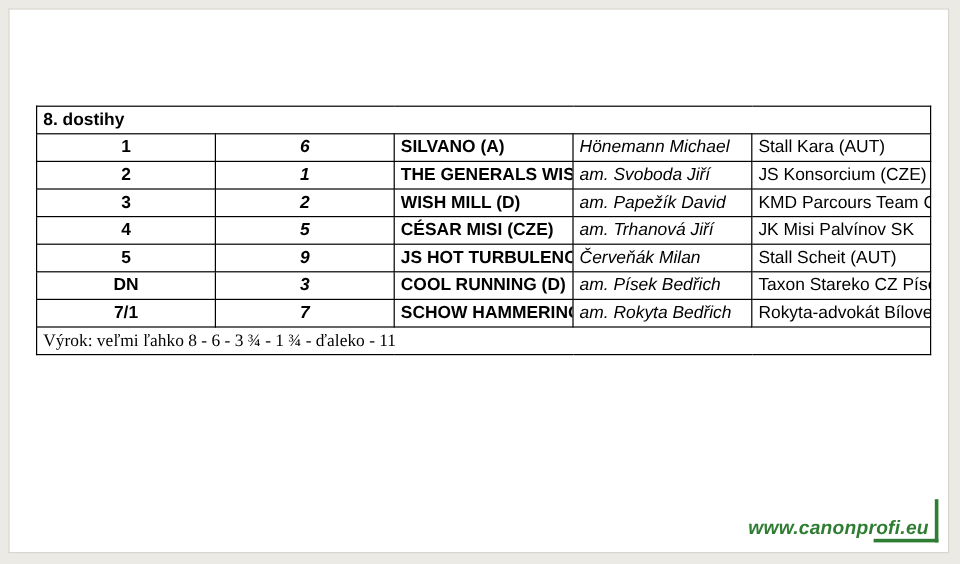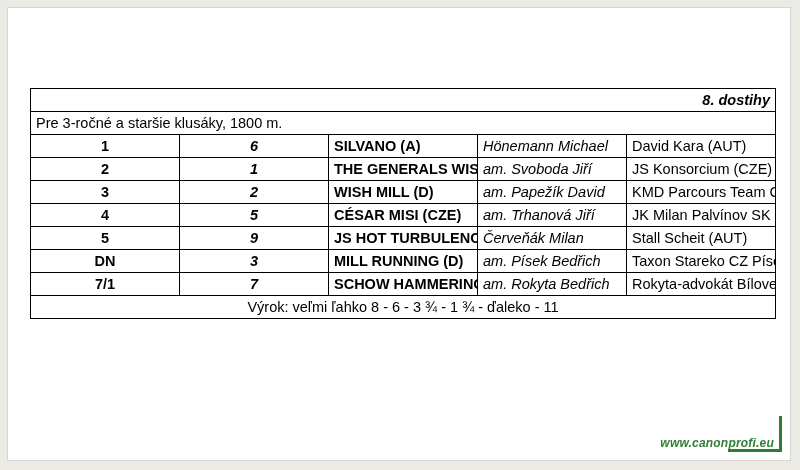--- a/index.html
+++ b/index.html
@@ -40,25 +40,24 @@
     padding: 1px 5px;
     font-size: 14.5px;
     color: #000000;
     vertical-align: middle;
     height: 23px;
     box-sizing: border-box;
     overflow: hidden;
     white-space: nowrap;
   }
   .title-row td {
-    text-align: right;
+    text-align: left;
     font-weight: bold;
     font-size: 15px;
     height: 25px;
-    font-style: italic;
   }
   .subtitle-row td {
     text-align: center;
     font-weight: bold;
     font-size: 15px;
     height: 25px;
   }
   .conditions-row td {
     text-align: left;
     font-size: 14px;
@@ -84,29 +83,30 @@
   }
   .col-jockey {
     width: 183px;
     font-size: 14.5px;
     font-style: italic;
   }
   .col-owner {
     font-size: 14.5px;
   }
   .footer-row td {
-    text-align: center;
+    text-align: left;
     font-size: 14px;
     height: 24px;
+    font-family: Liberation Serif, serif;
   }
   .watermark {
     position: absolute;
     right: 16px;
     bottom: 10px;
-    font-size: 12px;
+    font-size: 16px;
     font-style: italic;
     font-weight: bold;
     color: #2f7d32;
     letter-spacing: 0.2px;
   }
   .corner {
     position: absolute;
     right: 8px;
     bottom: 8px;
     width: 54px;
@@ -120,63 +120,60 @@
 <body>
 
 <div class="page">
 
   <div class="sheet">
     <table class="race">
       <tbody>
         <tr class="title-row">
           <td colspan="5">8. dostihy</td>
         </tr>
-        <tr class="conditions-row">
-          <td colspan="5">Pre 3-ročné a staršie klusáky, 1800 m.</td>
-        </tr>
 
         <tr>
           <td class="col-pos">1</td>
           <td class="col-num">6</td>
           <td class="col-horse">SILVANO (A)</td>
           <td class="col-jockey">Hönemann Michael</td>
-          <td class="col-owner">David Kara (AUT)</td>
+          <td class="col-owner">Stall Kara (AUT)</td>
         </tr>
         <tr>
           <td class="col-pos">2</td>
           <td class="col-num">1</td>
           <td class="col-horse">THE GENERALS WISH (D)</td>
           <td class="col-jockey">am. Svoboda Jiří</td>
           <td class="col-owner">JS Konsorcium (CZE)</td>
         </tr>
         <tr>
           <td class="col-pos">3</td>
           <td class="col-num">2</td>
           <td class="col-horse">WISH MILL (D)</td>
           <td class="col-jockey">am. Papežík David</td>
           <td class="col-owner">KMD Parcours Team CZ (CZE)</td>
         </tr>
         <tr>
           <td class="col-pos">4</td>
           <td class="col-num">5</td>
           <td class="col-horse">CÉSAR MISI (CZE)</td>
           <td class="col-jockey">am. Trhanová Jiří</td>
-          <td class="col-owner">JK Milan Palvínov SK</td>
+          <td class="col-owner">JK Misi Palvínov SK</td>
         </tr>
         <tr>
           <td class="col-pos">5</td>
           <td class="col-num">9</td>
           <td class="col-horse">JS HOT TURBULENCE (A)</td>
           <td class="col-jockey">Červeňák Milan</td>
           <td class="col-owner">Stall Scheit (AUT)</td>
         </tr>
         <tr>
           <td class="col-pos">DN</td>
           <td class="col-num">3</td>
-          <td class="col-horse">MILL RUNNING (D)</td>
+          <td class="col-horse">COOL RUNNING (D)</td>
           <td class="col-jockey">am. Písek Bedřich</td>
           <td class="col-owner">Taxon Stareko CZ Písek (CZE)</td>
         </tr>
         <tr>
           <td class="col-pos">7/1</td>
           <td class="col-num">7</td>
           <td class="col-horse">SCHOW HAMMERING (CZE)</td>
           <td class="col-jockey">am. Rokyta Bedřich</td>
           <td class="col-owner">Rokyta-advokát Bílovec (CZE)</td>
         </tr>

